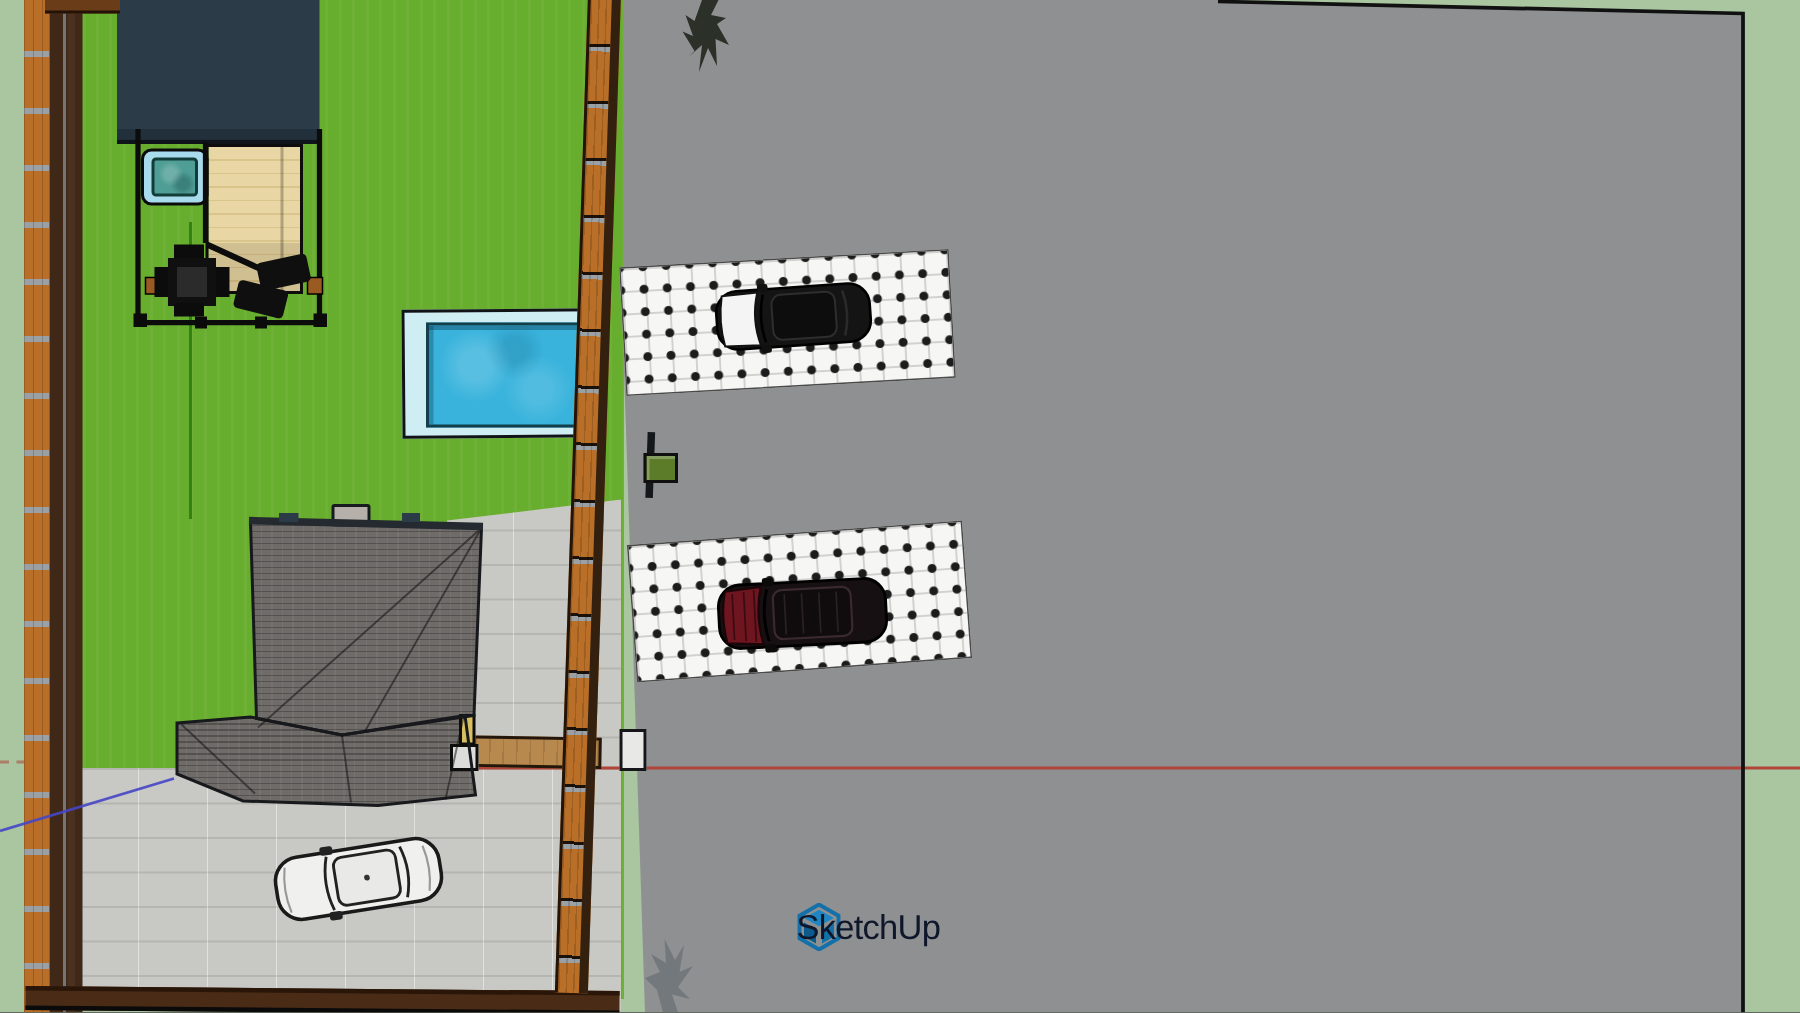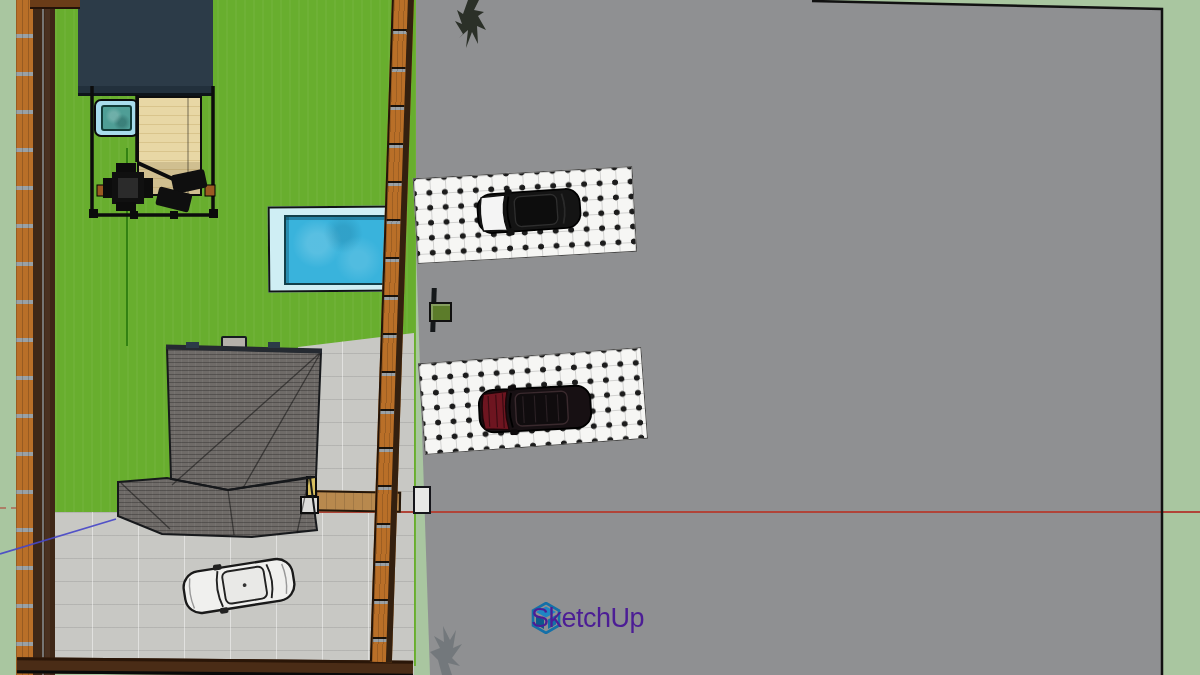--- a/index.html
+++ b/index.html
@@ -96,21 +96,21 @@
   .mail-post{left:431px;top:288px;width:5px;height:44px;background:#15181a;transform:rotate(2deg);}
   .mail-box{left:429px;top:302px;width:23px;height:20px;background:#5c7c2a;border:2px solid #101010;
             box-shadow:inset 2px 2px 0 rgba(255,255,255,.25);}
 
   
   .overlay{left:0;top:0;width:1200px;height:675px;pointer-events:none;}
 
   
   .watermark{left:531px;top:600px;width:200px;height:36px;display:flex;align-items:center;gap:9px;position:absolute;}
   .watermark svg{position:static;}
-  .wm-text{position:static;font-size:27px;font-weight:500;color:#4c1d95;letter-spacing:-.5px;text-align:center;}
+  .wm-text{position:static;font-size:23px;font-weight:500;color:#0f172a;letter-spacing:-.5px;text-align:center;}
 </style>
 </head>
 <body>
 
 <div id="stage">
 
   <div class="road" style="background-color: rgb(143, 144, 146);"></div>
   <div class="grass"></div>
   <div class="drive drive-right"></div>
   <div class="drive drive-bottom"></div>

